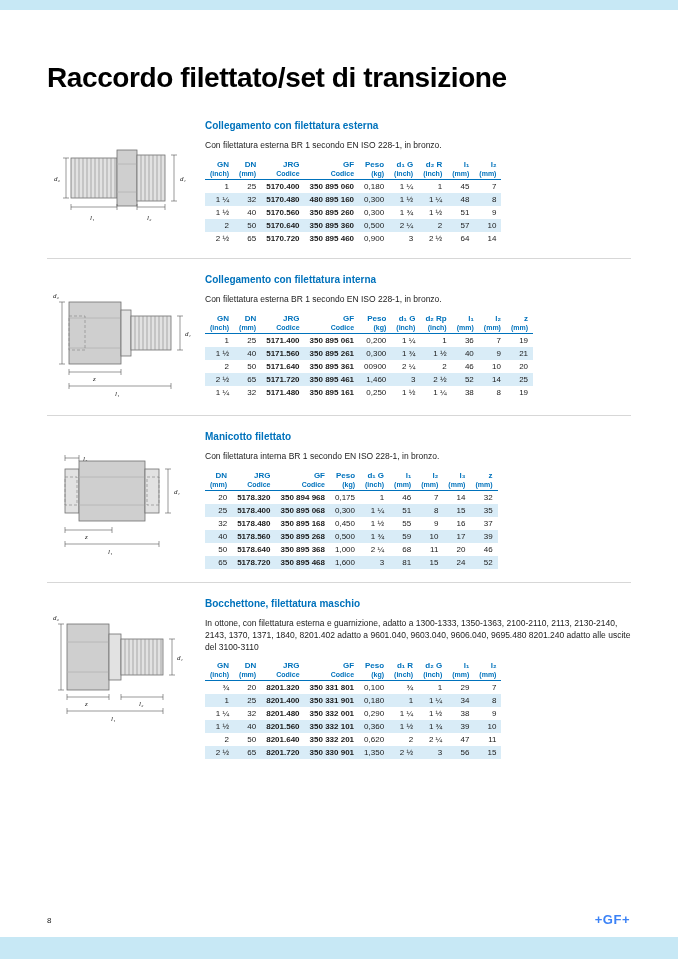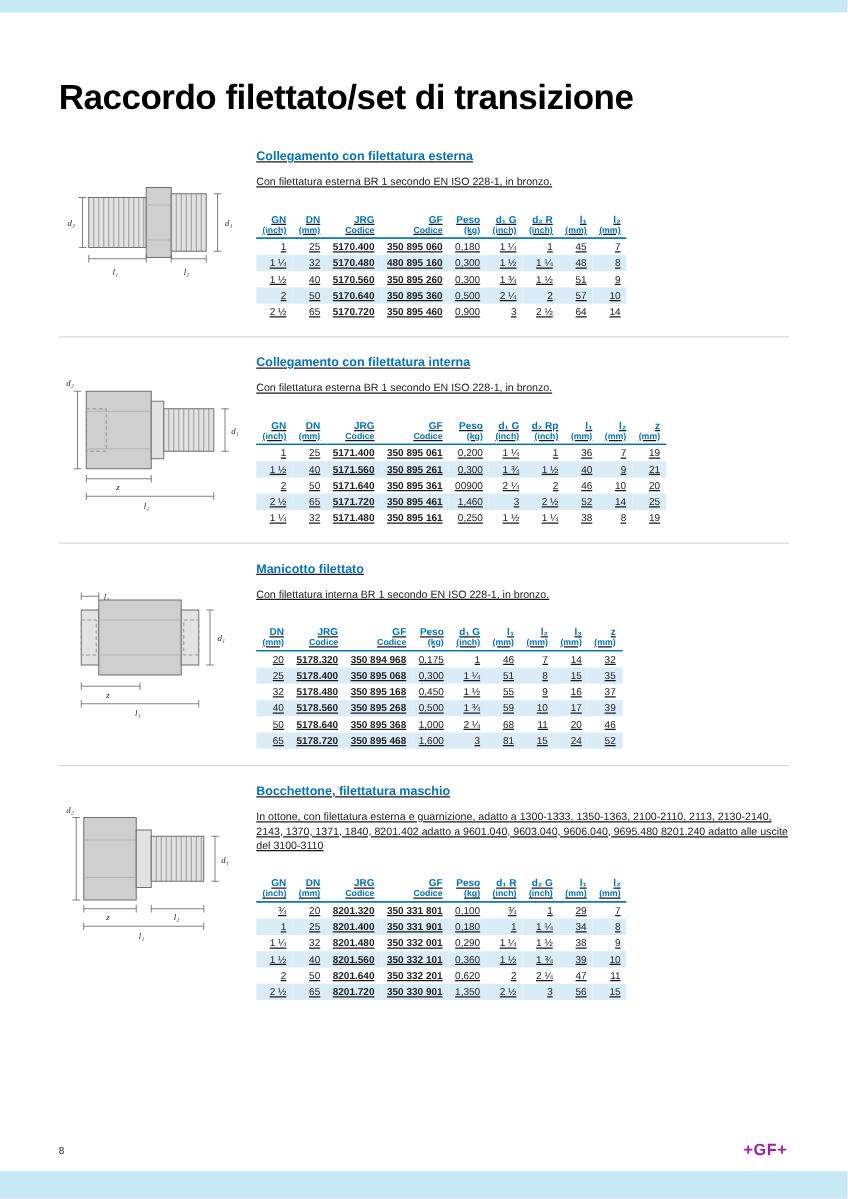--- a/index.html
+++ b/index.html
@@ -8,32 +8,32 @@
     background:#ffffff;font-family:"Liberation Sans",sans-serif;color:#1a1a1a;
   }
   .bar-top{position:absolute;top:0;left:0;width:100%;height:10px;background:#c7e8f5;}
   .bar-bottom{position:absolute;bottom:0;left:0;width:100%;height:22px;background:#c7e8f5;}
   .content{position:absolute;left:47px;top:42px;width:584px;}
   h1{font-size:28px;font-weight:bold;color:#000000;margin:20px 0 24px 0;letter-spacing:-0.4px;}
   .section{display:flex;align-items:flex-start;padding-bottom:13px;margin-bottom:13px;}
   .section.divided{border-bottom:1px solid #d7d7d7;}
   .drawing{flex:0 0 158px;width:158px;padding-left:6px;box-sizing:border-box;}
   .drawing svg{margin-top:10px;}
-  .sec-body{flex:1;min-width:0;text-decoration:underline;}
+  .sec-body{flex:1;min-width:0;}
   h2{font-size:10px;font-weight:bold;color:#0072bc;margin:2px 0 9px 0;}
   p.desc{font-size:8.5px;line-height:1.4;color:#222;margin:3px 0 2px 0;max-width:430px;}
-  table{border-collapse:collapse;font-size:8px;color:#1a1a1a;margin-top:18px;}
+  table{border-collapse:collapse;font-size:8px;color:#1a1a1a;margin-top:7px;}
   th,td{white-space:nowrap;}
   thead th{color:#0072bc;text-align:right;font-weight:bold;font-size:8px;padding:1px 5px;}
   thead tr.units th{font-size:7px;padding-top:0;padding-bottom:2px;border-bottom:1.2px solid #0072bc;}
   tbody td{text-align:right;padding:2px 5px;}
   tbody tr:nth-child(even){background:#d9ecf7;}
   tbody td.bold{font-weight:bold;text-align:right;}
   .page-number{position:absolute;left:47px;bottom:34px;font-size:8px;color:#222;}
-  .gf-logo{position:absolute;right:48px;bottom:32px;font-size:13px;font-weight:bold;color:#a21caf;letter-spacing:0.5px;}
+  .gf-logo{position:absolute;right:48px;bottom:32px;font-size:13px;font-weight:bold;color:#3b82f6;letter-spacing:0.5px;}
   
   svg .metal{fill:#e2e2e2;stroke:#6f6f6f;stroke-width:0.8;}
   svg .metal2{fill:#cfcfcf;stroke:#6f6f6f;stroke-width:0.8;}
   svg .hatch{stroke:#909090;stroke-width:0.7;fill:none;}
   svg .facet{stroke:#b3b3b3;stroke-width:0.8;fill:none;}
   svg .bore{fill:none;stroke:#8a8a8a;stroke-width:0.7;stroke-dasharray:3 2;}
   svg .dim{stroke:#555;stroke-width:0.6;fill:none;}
   svg .dimlabel{font-size:7px;fill:#222;font-style:italic;font-family:"Liberation Serif",serif;}
 </style>
 </head>

